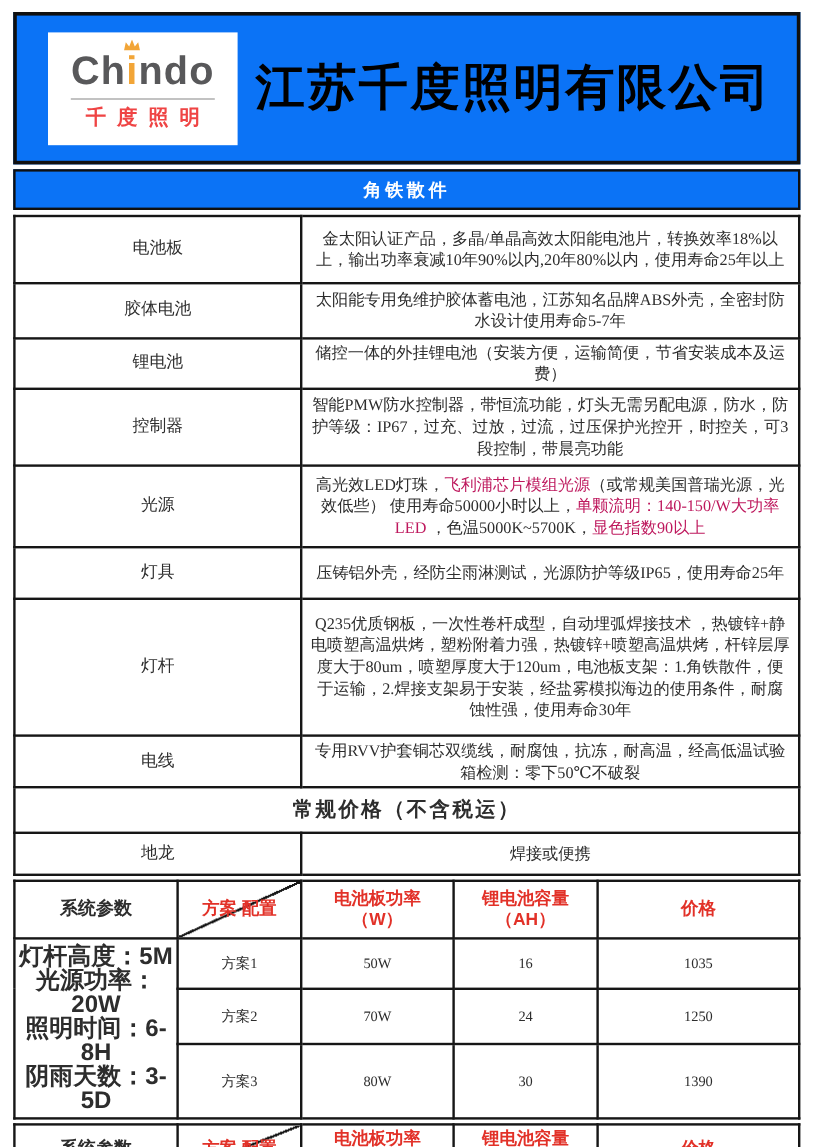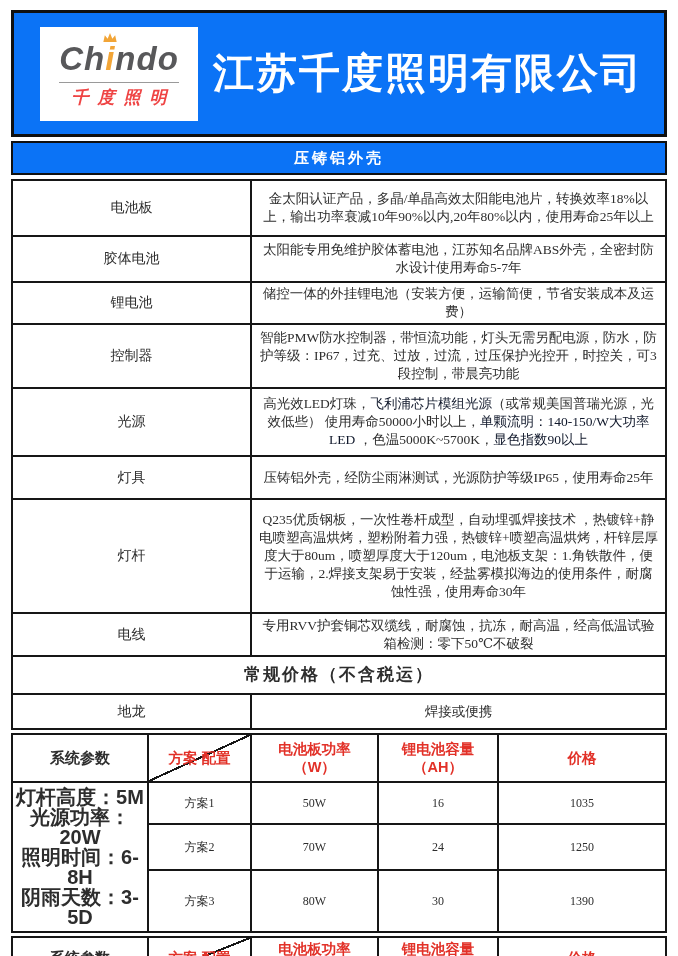--- a/index.html
+++ b/index.html
@@ -11,57 +11,56 @@
   }
   
   .banner {
     height:127px; background:#0b73f6; border:3px solid #101010;
     display:flex; align-items:center;
   }
   .logo-box {
     width:158px; height:94px; background:#ffffff; margin-left:26px;
     display:flex; flex-direction:column; align-items:center; justify-content:center;
     flex:0 0 auto;
-    font-style:italic;
   }
   .brand {
     font-family:"Liberation Sans","DejaVu Sans",sans-serif; font-weight:bold;
     font-size:33px; line-height:1; color:#58585a; letter-spacing:1px;
   }
   .brand .brand-i { color:#f2a537; position:relative; }
   .brand .crown {
     position:absolute; left:50%; top:-7px; transform:translateX(-50%);
     width:15px; height:9px; display:block;
   }
   .logo-divider { width:120px; height:1px; background:#9a9a9a; margin:7px 0 6px; }
   .logo-sub {
     font-family:"Liberation Sans","DejaVu Sans",sans-serif; font-weight:bold;
     font-size:17px; color:#ef4444; letter-spacing:9px; padding-left:9px; line-height:1;
   }
   .banner-title {
-    flex:1; text-align:center; color:#ffffff;
+    flex:1; text-align:center; color:#000000;
     font-family:"Liberation Sans","DejaVu Sans",sans-serif; font-weight:900;
     font-size:41px; letter-spacing:2px; padding-right:6px; white-space:nowrap;
   }
   
   .section-bar {
     height:34px; margin-top:4px; background:#0b73f6; border:2px solid #101010;
     display:flex; align-items:center; justify-content:center;
     color:#ffffff; font-family:"Liberation Sans","DejaVu Sans",sans-serif;
     font-weight:bold; font-size:15px; letter-spacing:3px;
   }
   
   table { width:100%; border-collapse:collapse; table-layout:fixed; }
   .spec-table { margin-top:4px; }
   td {
     border:2px solid #161616; text-align:center; vertical-align:middle;
     font-size:13.5px; line-height:18px; padding:2px 6px; color:#2d2d2d;
   }
   .spec-label { font-size:14px; }
-  .red-seg { color:#0f172a; }
+  .red-seg { color:#be185d; }
   .price-title-cell {
     font-family:"Liberation Sans","DejaVu Sans",sans-serif; font-weight:bold;
     font-size:17px; letter-spacing:2px; height:38px;
   }
   .price-table, .footer-table { margin-top:3px; }
   .hdr-black {
     font-family:"Liberation Sans","DejaVu Sans",sans-serif; font-weight:bold; font-size:15px;
   }
   .hdr-red {
     font-family:"Liberation Sans","DejaVu Sans",sans-serif; font-weight:bold;
@@ -92,21 +91,21 @@
               <path d="M1 10 L2.8 2.5 L6.2 6.5 L9 0 L11.8 6.5 L15.2 2.5 L17 10 Z" fill="#f2a537"></path>
             </svg><span>i</span></span><span>ndo</span>
       </div>
       <div class="logo-divider"></div>
       <div class="logo-sub">千度照明</div>
     </div>
     <div class="banner-title">江苏千度照明有限公司</div>
   </div>
 
   <div class="section-bar">
-    <span>压铸铝外壳</span>
+    <span>角铁散件</span>
   </div>
 
   <table class="spec-table">
     <colgroup>
         <col style="width:239px">
         <col>
       </colgroup>
     <tbody>
         <tr style="height:56px">
       <td class="spec-label">电池板</td>

